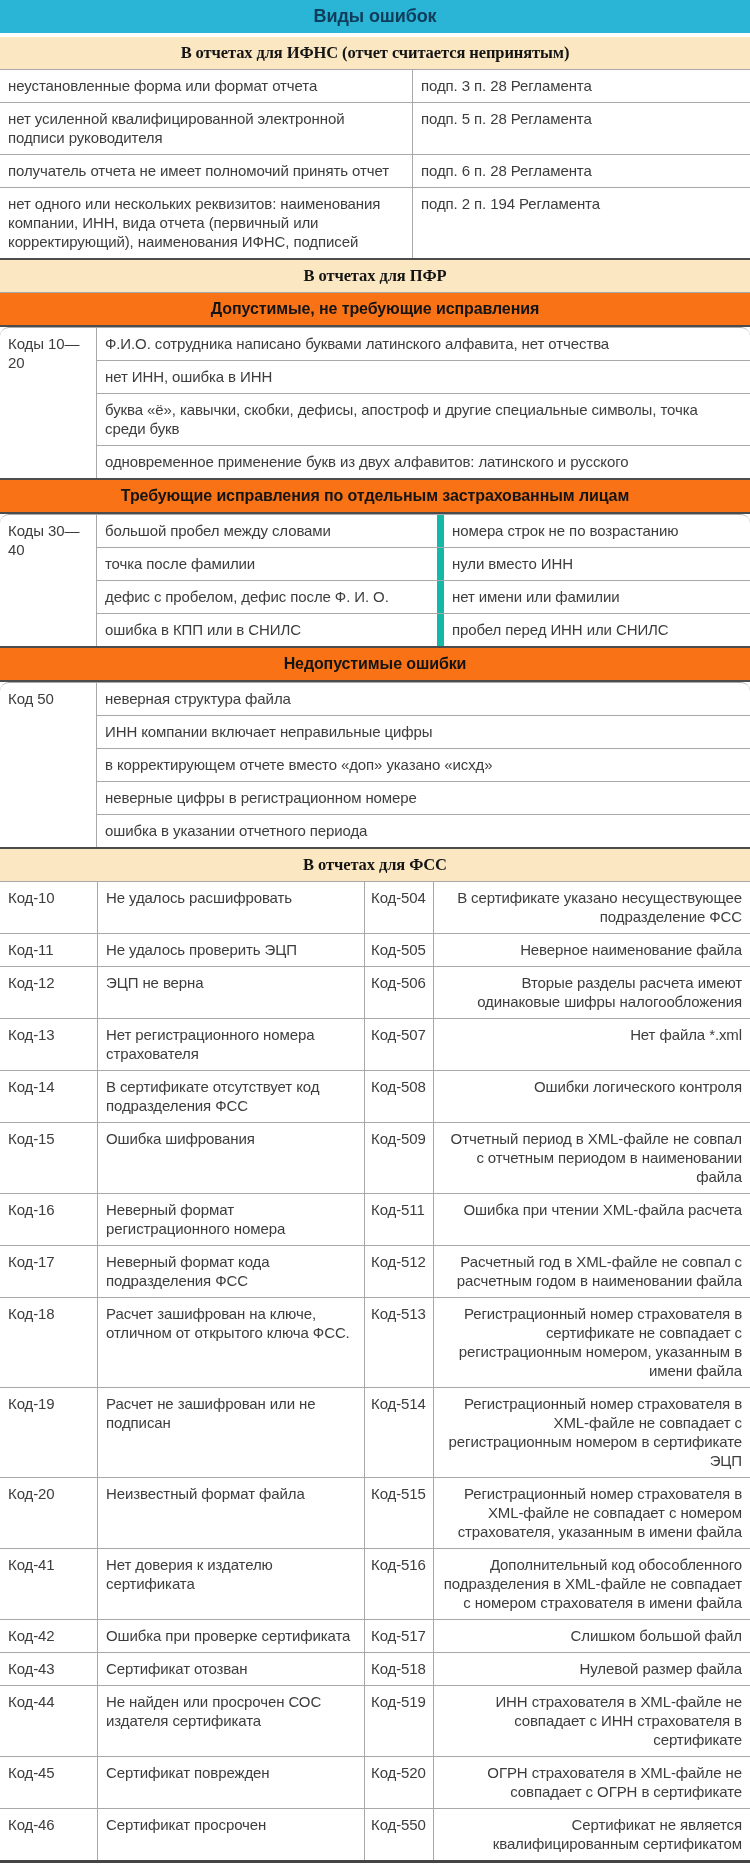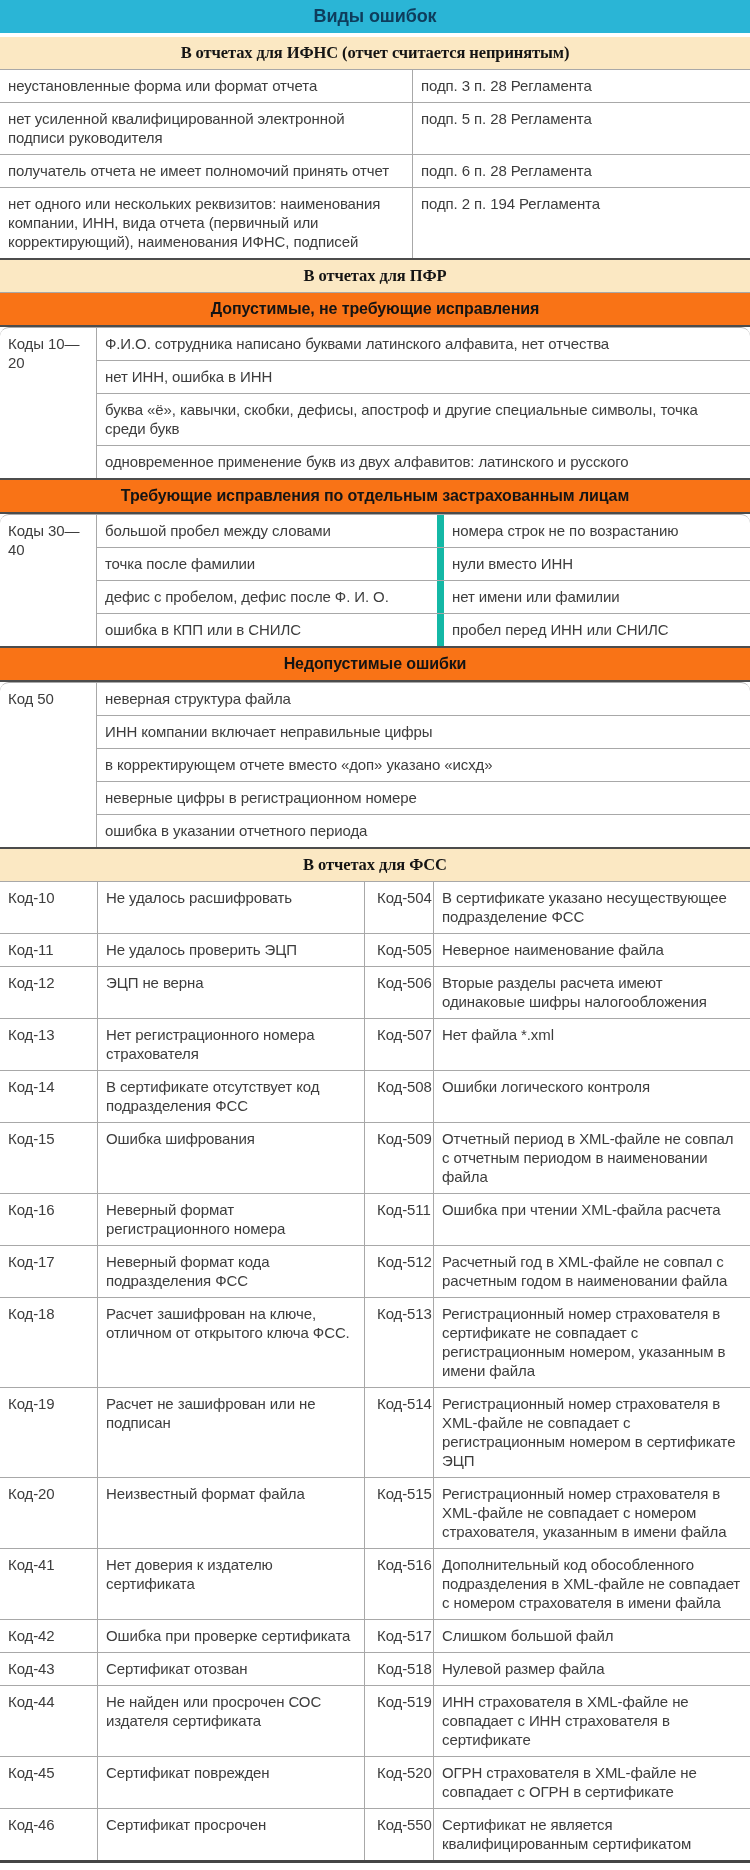--- a/index.html
+++ b/index.html
@@ -66,22 +66,22 @@
   .rows .row:first-child { border-top: 0; }
   .block { border-top: 1px solid #a8a8a8; border-radius: 9px; }
   .c-full { flex: 1; }
   .c-half-a { width: 340px; }
   .c-half-b { flex: 1; border-left: 7px solid #14b8a6; }
 
   
   .fss-rows .row { border-top: 1px solid #a8a8a8; }
   .c1 { width: 97px; }
   .d1 { width: 267px; border-left: 1px solid #a8a8a8; }
-  .c2 { width: 69px; border-left: 1px solid #a8a8a8; padding-left: 12px; padding-right: 2px; }
-  .d2 { width: 317px; border-left: 1px solid #a8a8a8; }
+  .c2 { width: 69px; border-left: 1px solid #a8a8a8; padding-left: 6px; padding-right: 2px; }
+  .d2 { width: 317px; border-left: 1px solid #a8a8a8; text-align: right; }
 </style>
 </head>
 <body>
 
 <div class="page">
   <div class="band band-title">Виды ошибок</div>
 
   <div class="band band-cream">В отчетах для ИФНС (отчет считается непринятым)</div>
   <div class="ifns-rows">
       <div class="row">

